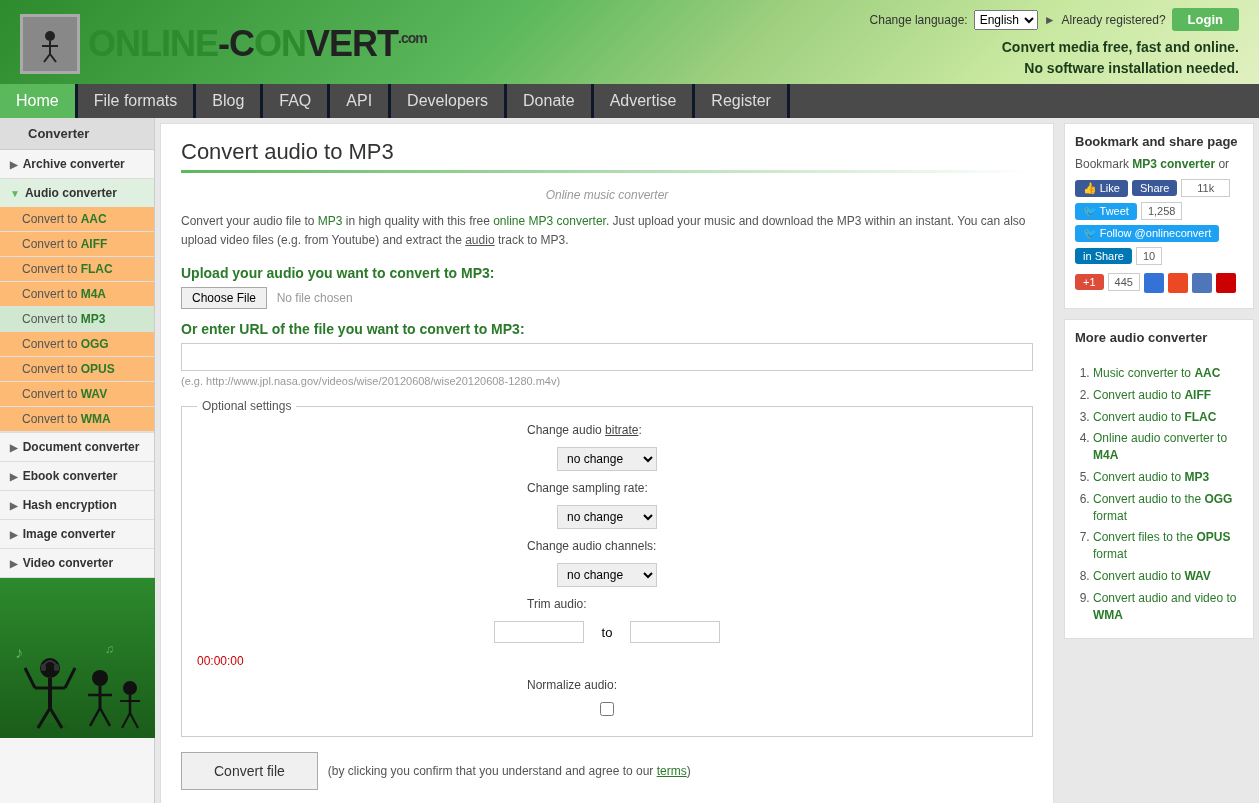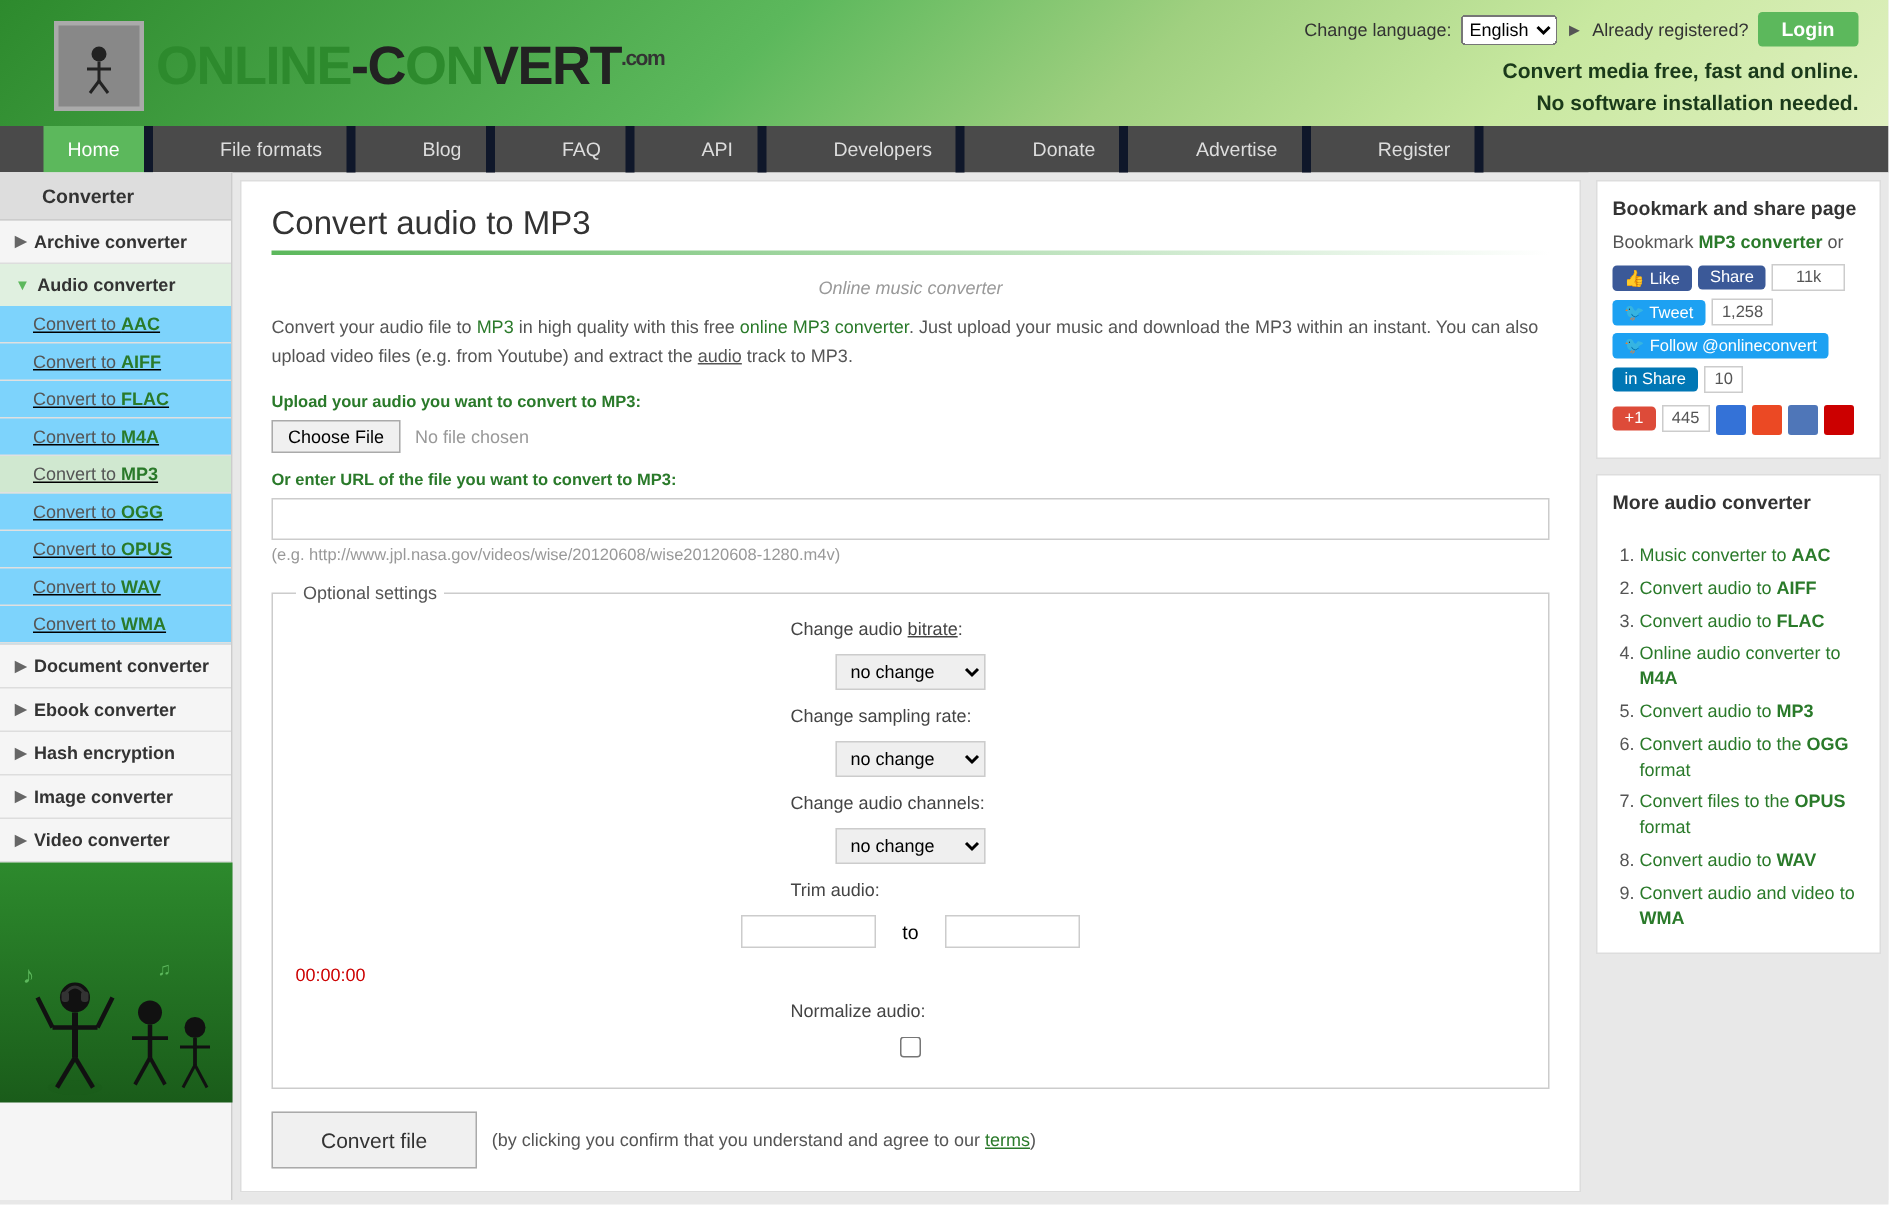--- a/index.html
+++ b/index.html
@@ -1,57 +1,57 @@
 <!DOCTYPE html>
 <html><head>
   <meta charset="utf-8">
   <style>
     * { box-sizing: border-box; margin: 0; padding: 0; }
     body { font-family: Arial, sans-serif; font-size: 13px; background: #e8e8e8; }
 
     
-    #header { background: linear-gradient(135deg, #2d8a2d 0%, #5cb85c 40%, #a0d080 60%, #c8e8a0 80%, #e0f0c0 100%); padding: 8px 20px 0 36px; }
+    #header { background: linear-gradient(135deg, #2d8a2d 0%, #5cb85c 40%, #a0d080 60%, #c8e8a0 80%, #e0f0c0 100%); padding: 8px 20px 0 20px; }
     #header-top { display: flex; justify-content: space-between; align-items: center; padding-bottom: 5px; }
     #logo-area { display: flex; align-items: center; }
     #logo-icon { width: 60px; height: 60px; background: #888; border: 3px solid #aaa; display: flex; align-items: center; justify-content: center; margin-right: 8px; }
     #logo-icon svg { width: 40px; height: 40px; }
     #logo-text { font-size: 36px; font-weight: bold; color: #1a5c1a; letter-spacing: -1px; }
     #header-right { text-align: right; }
     #lang-area { display: flex; align-items: center; gap: 6px; margin-bottom: 6px; font-size: 12px; color: #333; }
     #login-btn { background: #5cb85c; color: white; border: none; padding: 4px 16px; font-size: 13px; font-weight: bold; cursor: pointer; border-radius: 3px; }
     #tagline { font-size: 14px; color: #1a3a1a; font-weight: bold; text-align: right; line-height: 1.5; }
 
     
     #nav { background: #4a4a4a; display: flex; gap: 0; }
-    .nav-item { color: #ddd; padding: 8px 16px; cursor: pointer; font-size: 13px; border-right: 6px solid #0f172a; margin-left: 29px; }
+    .nav-item { color: #ddd; padding: 8px 16px; cursor: pointer; font-size: 16px; border-right: 3px solid #0f172a; }
     .nav-item.active { background: #5cb85c; color: white; }
 
     
     #main-wrapper { display: flex; background: #e8e8e8; }
 
     
     #sidebar { width: 155px; min-width: 155px; background: #f5f5f5; border-right: 1px solid #ccc; padding-bottom: 20px; }
     #sidebar-title { background: #ddd; padding: 8px 28px; font-weight: bold; font-size: 13px; color: #333; border-bottom: 1px solid #ccc; }
     .sidebar-section { border-bottom: 1px solid #ddd; }
     .sidebar-section-header { display: flex; align-items: center; padding: 7px 10px; cursor: pointer; font-weight: bold; font-size: 12px; color: #333; }
     .sidebar-arrow { margin-right: 5px; font-size: 10px; color: #666; }
     .sidebar-arrow.open { color: #5cb85c; }
-    .sidebar-sub { background: #7dd3fc; text-decoration: underline; }
+    .sidebar-sub { background: #fdba74; }
     .sidebar-sub-item { padding: 5px 10px 5px 22px; font-size: 12px; color: #555; cursor: pointer; border-bottom: 1px solid #e0e0e0; }
     .sidebar-sub-item span { color: #2a7a2a; font-weight: bold; }
     #sidebar-image { width: 155px; height: 160px; background: linear-gradient(180deg, #2d8a2d, #1a5c1a); display: flex; align-items: flex-end; justify-content: center; overflow: hidden; }
 
     
     #content { flex: 1; padding: 15px 20px; background: white; border: 1px solid #ddd; margin: 5px; }
     #page-title { font-size: 22px; color: #333; margin-bottom: 5px; font-weight: normal; }
     #title-underline { height: 3px; background: linear-gradient(to right, #5cb85c, #ffffff); margin-bottom: 15px; }
     #music-converter-label { text-align: center; color: #999; font-style: italic; margin-bottom: 10px; font-size: 12px; }
     #description { font-size: 12px; color: #555; line-height: 1.6; margin-bottom: 15px; }
     #description a { color: #2a7a2a; text-decoration: none; }
-    .section-label { font-weight: bold; color: #2a7a2a; font-size: 11px; margin-bottom: 6px; }
+    .section-label { font-weight: bold; color: #2a7a2a; font-size: 14px; margin-bottom: 6px; }
     #upload-section { margin-bottom: 12px; }
     #choose-file-btn { background: #f0f0f0; border: 1px solid #aaa; padding: 3px 10px; font-size: 12px; cursor: pointer; margin-right: 6px; }
     #no-file { color: #999; font-size: 12px; }
     #url-section { margin-bottom: 12px; }
     #url-input { width: 100%; border: 1px solid #ccc; padding: 6px; font-size: 12px; margin-bottom: 4px; }
     #url-example { color: #999; font-size: 11px; }
     #cloud-section { margin-bottom: 15px; }
     #cloud-buttons { display: flex; gap: 10px; margin-top: 6px; }
     .cloud-btn { display: flex; align-items: center; gap: 5px; color: #2a7a2a; font-size: 12px; cursor: pointer; text-decoration: underline; }
     .cloud-icon { width: 18px; height: 18px; border-radius: 50%; display: flex; align-items: center; justify-content: center; font-size: 10px; }

